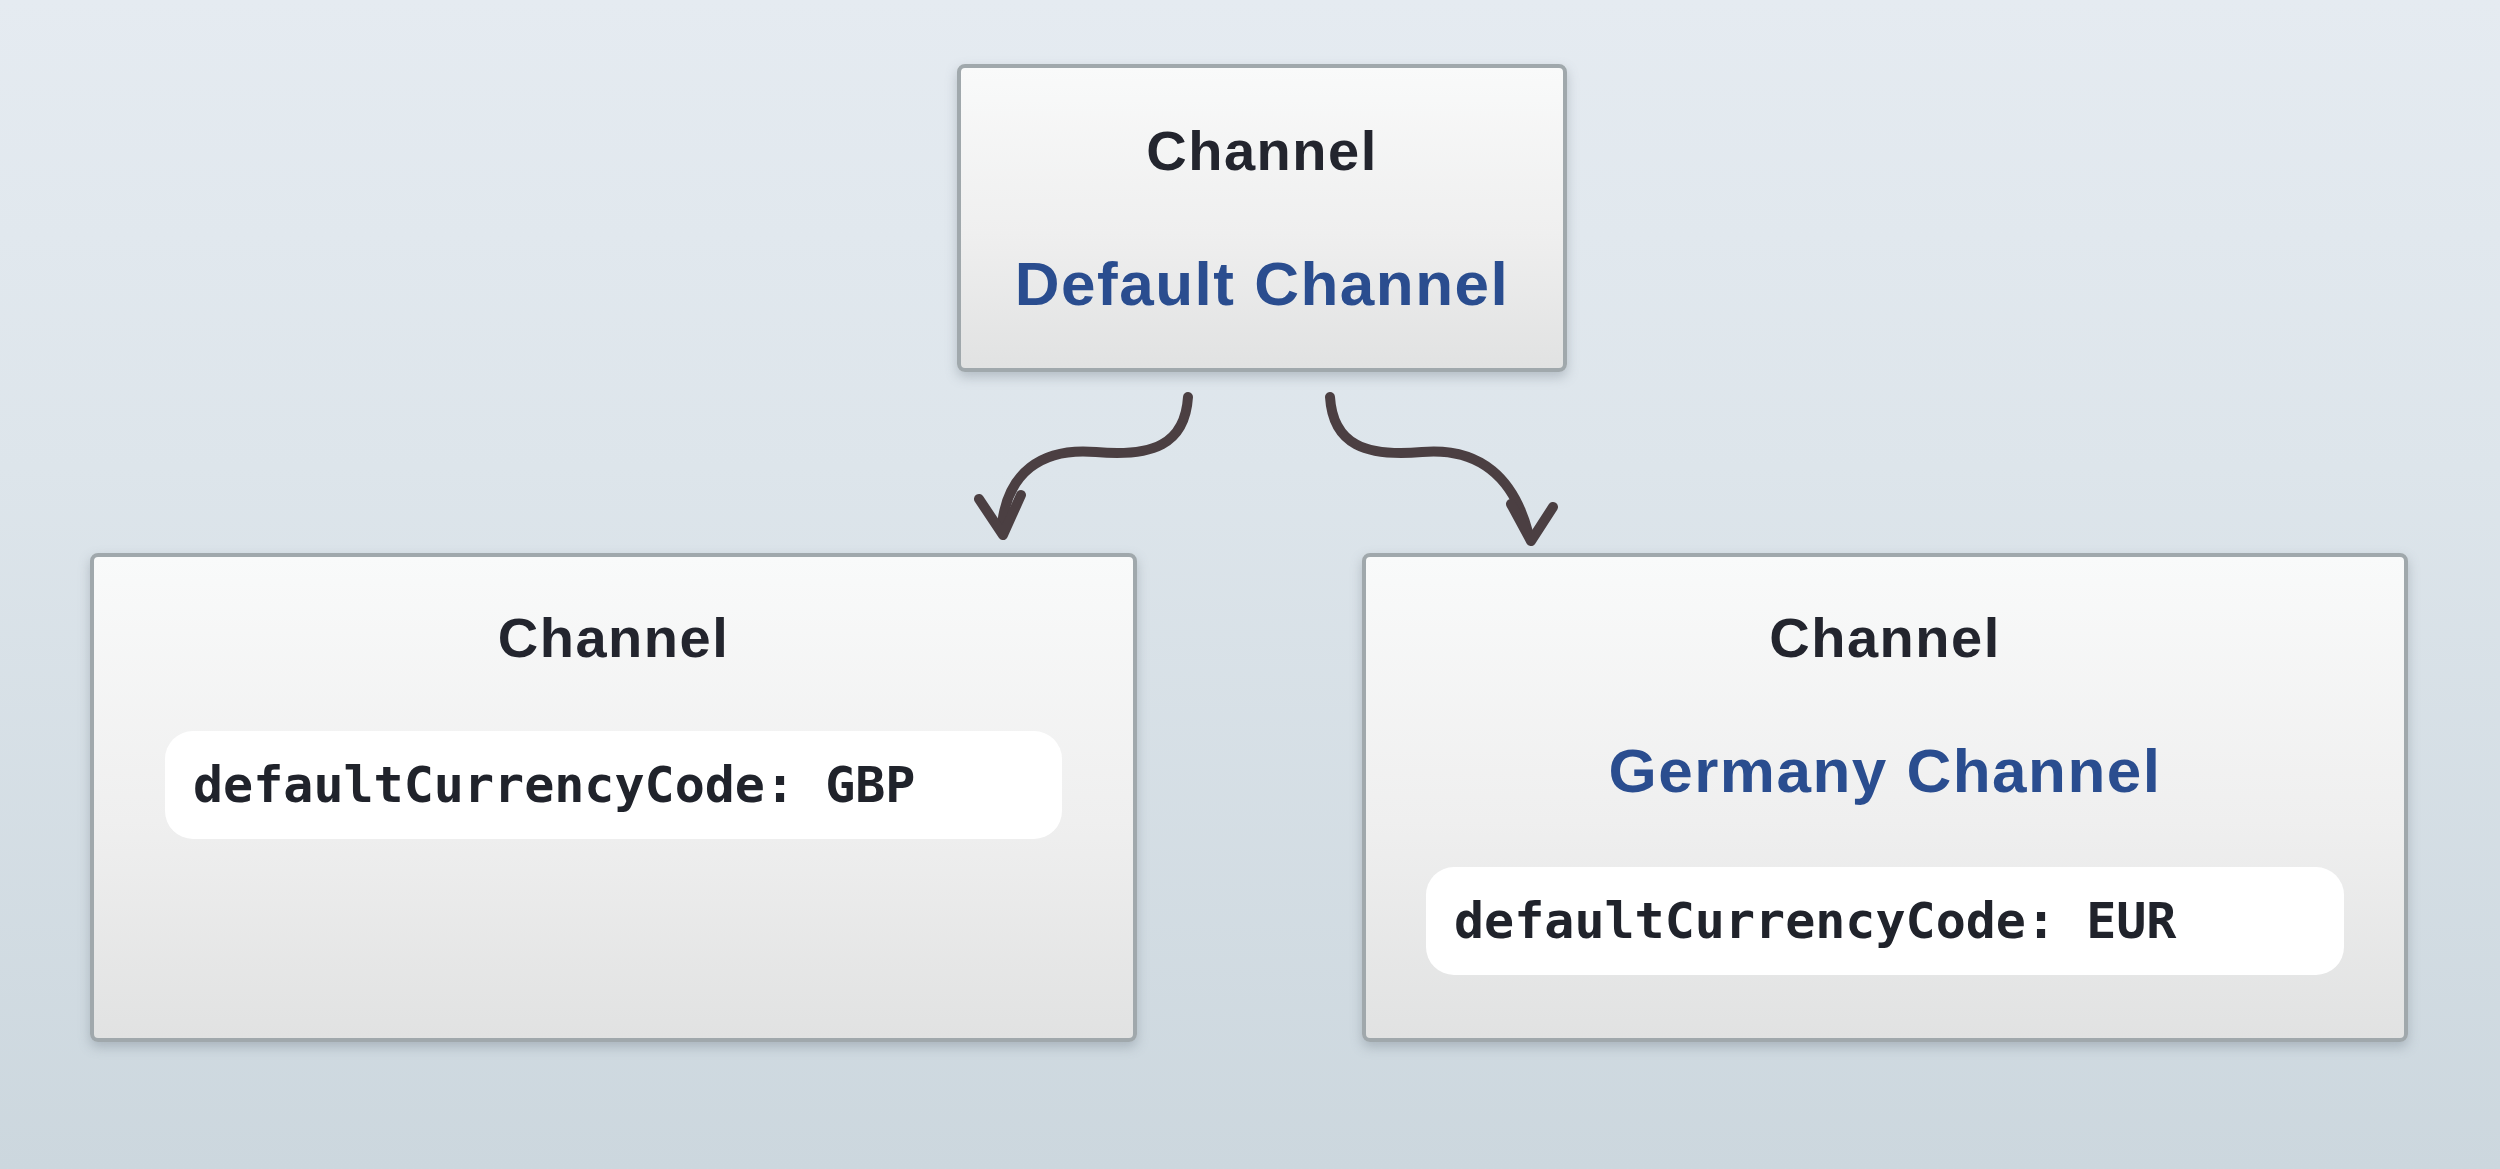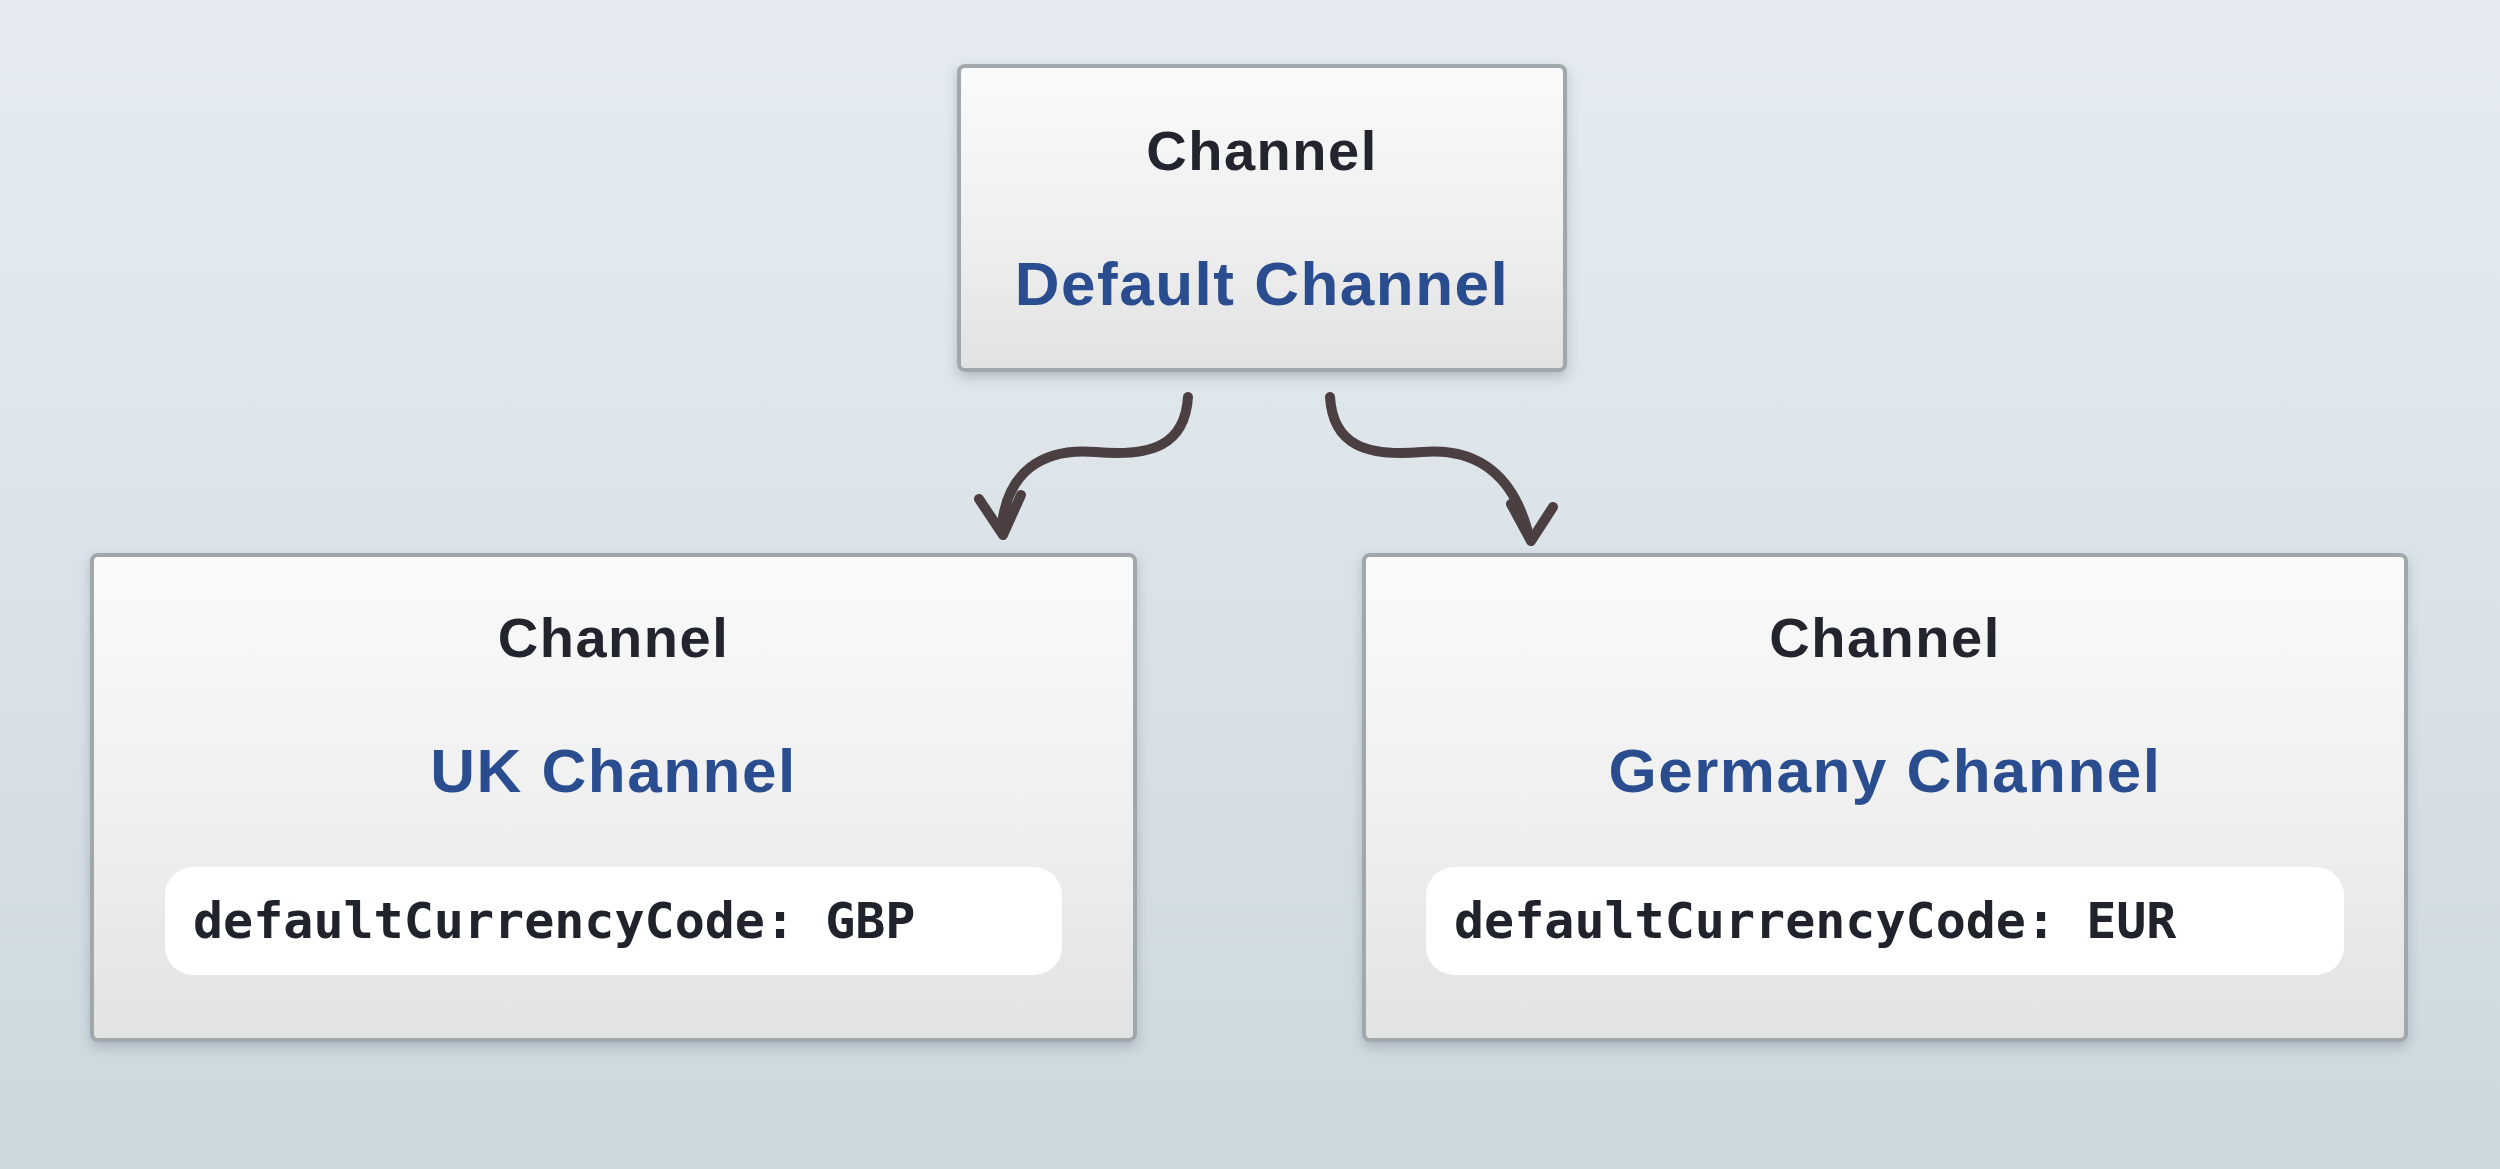--- a/index.html
+++ b/index.html
@@ -96,21 +96,20 @@
     </g>
   </svg>
 
   <div class="node node-root">
     <div class="node-title">Channel</div>
     <div class="node-name">Default Channel</div>
   </div>
 
   <div class="node node-child node-uk">
     <div class="node-title">Channel</div>
-    <div class="node-name">UK Channel</div>
     <div class="attr-pill">
       <span class="attr-code">defaultCurrencyCode: GBP</span>
     </div>
   </div>
 
   <div class="node node-child node-germany">
     <div class="node-title">Channel</div>
     <div class="node-name">Germany Channel</div>
     <div class="attr-pill">
       <span class="attr-code">defaultCurrencyCode: EUR</span>

